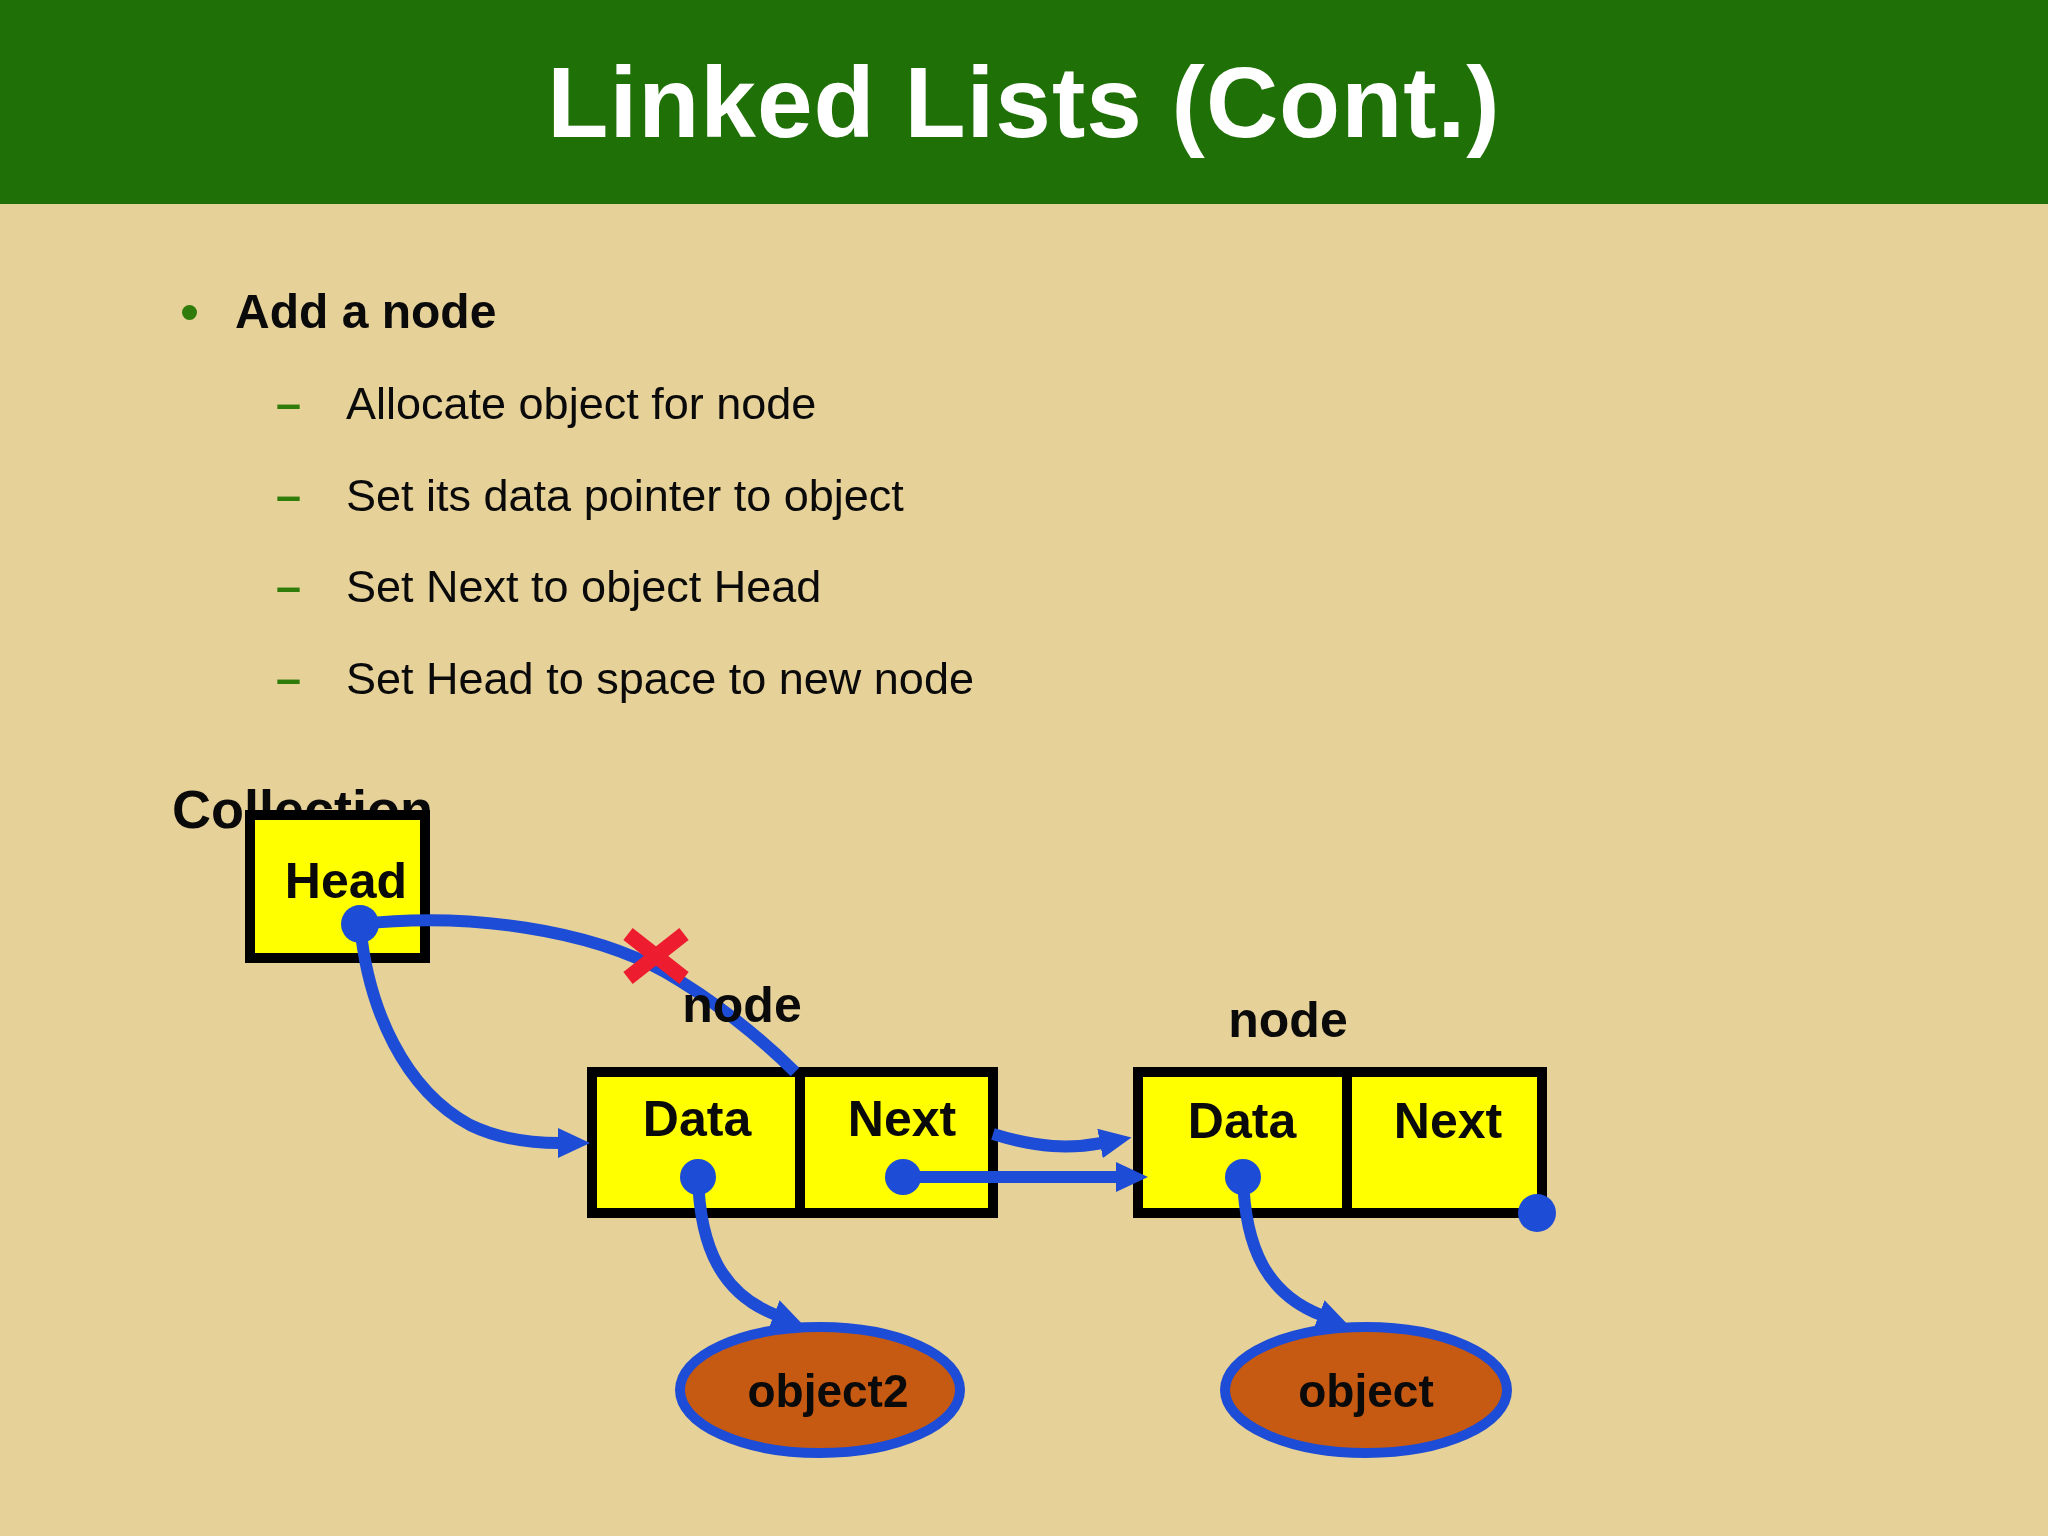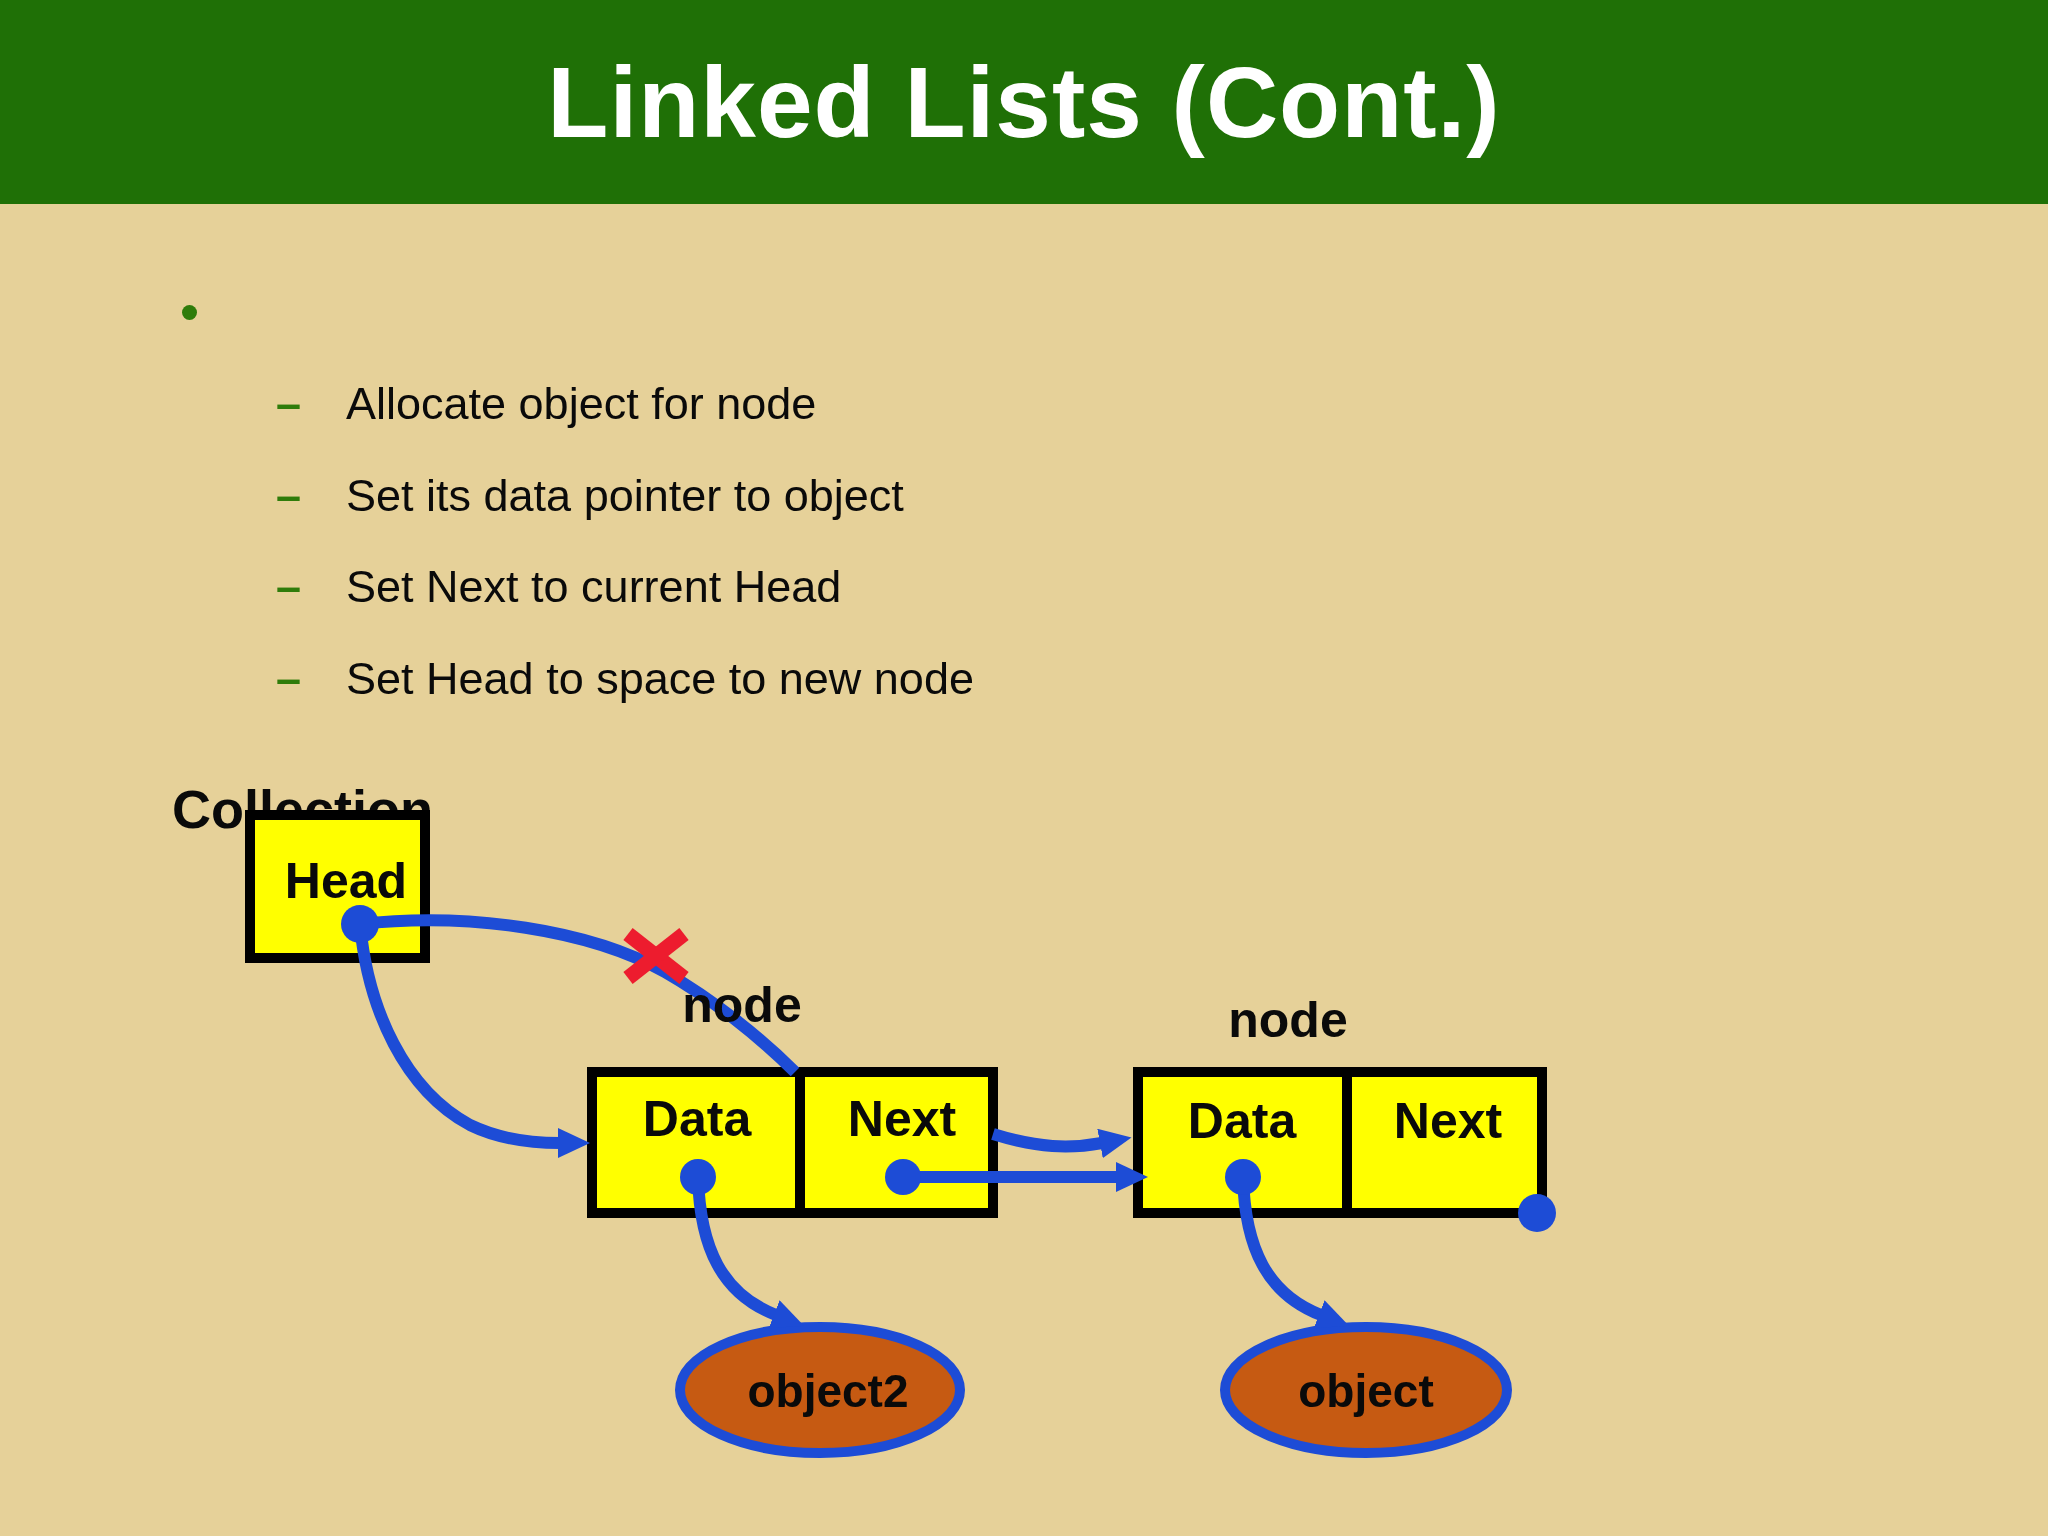--- a/index.html
+++ b/index.html
@@ -27,32 +27,33 @@
 </head>
 <body>
 
 <div class="slide">
 
   <div class="header">
     <div class="title">Linked Lists (Cont.)</div>
   </div>
 
   <div class="bullet-dot"></div>
+  <div class="bullet-l1">Add a node</div>
 
   <div>
     <span class="sub-dash" style="top:377px;">–</span>
     <span class="sub-bullet sub-text" style="top:377px;">Allocate object for node</span>
   </div>
   <div>
     <span class="sub-dash" style="top:469px;">–</span>
     <span class="sub-bullet sub-text" style="top:469px;">Set its data pointer to object</span>
   </div>
   <div>
     <span class="sub-dash" style="top:560px;">–</span>
-    <span class="sub-bullet sub-text" style="top:560px;">Set Next to current Head</span>
+    <span class="sub-bullet sub-text" style="top:560px;">Set Next to object Head</span>
   </div>
   <div>
     <span class="sub-dash" style="top:652px;">–</span>
     <span class="sub-bullet sub-text" style="top:652px;">Set Head to space to new node</span>
   </div>
 
   <div class="collection">Collection</div>
 
   <svg width="2048" height="1536" viewBox="0 0 2048 1536">
     <defs>

